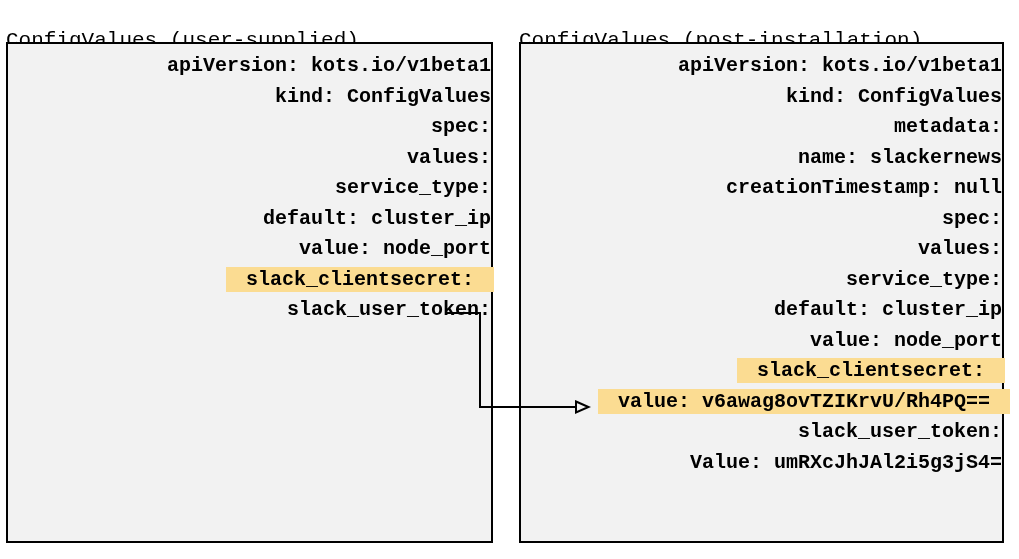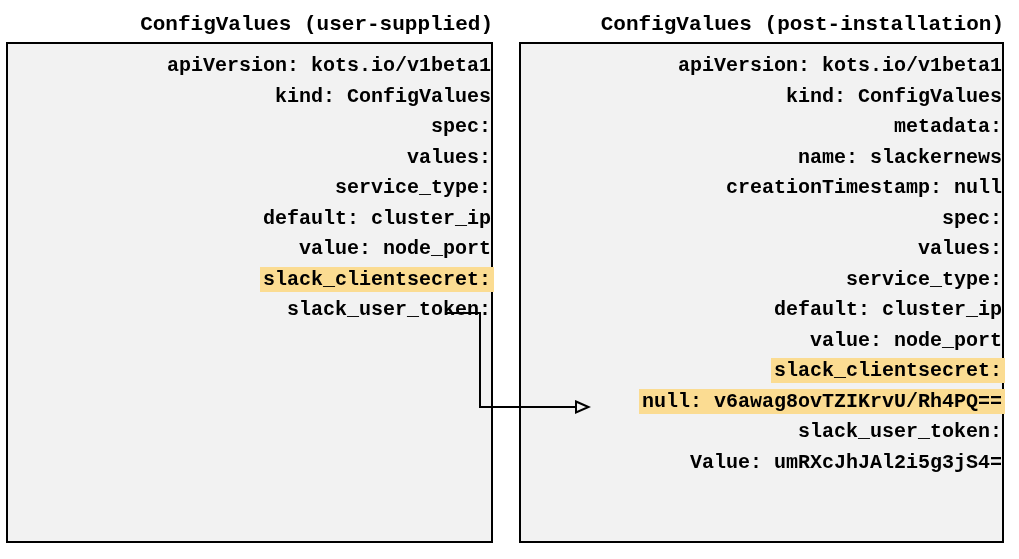--- a/index.html
+++ b/index.html
@@ -8,44 +8,44 @@
     --panel-border:#000000;
     --text:#000000;
     --arrow:#000000;
     --page-bg:#ffffff;
   }
   *{box-sizing:border-box;margin:0;padding:0;}
   html,body{width:1019px;height:559px;background:var(--page-bg);overflow:hidden;}
   body{position:relative;font-family:"Liberation Mono","DejaVu Sans Mono",monospace;color:var(--text);}
 
   .panel-title{
-    position:absolute;top:12px;height:26px;
-    font-weight:bold;font-size:21px;line-height:26px;
-    text-align:right;white-space:pre;color:var(--text);
+    position:absolute;top:28px;height:26px;
+    font-weight:normal;font-size:21px;line-height:26px;
+    text-align:left;white-space:pre;color:var(--text);
   }
   .panel-title.left{left:6px;width:487px;}
   .panel-title.right{left:519px;width:485px;}
 
   .panel{
     position:absolute;top:42px;height:501px;
     background:var(--panel-bg);
     border:2px solid var(--panel-border);
     text-align:right;
   }
   .panel.left{left:6px;width:487px;}
   .panel.right{left:519px;width:485px;}
 
   .panel-content{
     padding:7px 0 0 8px;
     font-weight:bold;font-size:20px;line-height:30.5px;
   }
   .yaml-line{white-space:pre;}
   .hl{
     background:var(--highlight);
-    padding:1px 3px;
+    padding:1px 20px;
     margin:8px -3px;
   }
 
   .arrow-overlay{
     position:absolute;left:0;top:0;width:1019px;height:559px;
     pointer-events:none;z-index:5;
   }
 </style>
 </head>
 <body>
@@ -74,21 +74,21 @@
       <div class="yaml-line"><span>kind: ConfigValues</span></div>
       <div class="yaml-line"><span>metadata:</span></div>
       <div class="yaml-line">  <span>name: slackernews</span></div>
       <div class="yaml-line">  <span>creationTimestamp: null</span></div>
       <div class="yaml-line"><span>spec:</span></div>
       <div class="yaml-line">  <span>values:</span></div>
       <div class="yaml-line">    <span>service_type:</span></div>
       <div class="yaml-line">      <span>default: cluster_ip</span></div>
       <div class="yaml-line">      <span>value: node_port</span></div>
       <div class="yaml-line">    <span class="hl">slack_clientsecret:</span></div>
-      <div class="yaml-line">      <span class="hl">null: v6awag8ovTZIKrvU/Rh4PQ==</span></div>
+      <div class="yaml-line">      <span class="hl">value: v6awag8ovTZIKrvU/Rh4PQ==</span></div>
       <div class="yaml-line">    <span>slack_user_token:</span></div>
       <div class="yaml-line">      <span>Value: umRXcJhJAl2i5g3jS4=</span></div>
     </div>
 </div>
 
 <svg class="arrow-overlay" viewBox="0 0 1019 559" xmlns="http://www.w3.org/2000/svg" aria-hidden="true">
   <path d="M447 313 H480 V407 H576" fill="none" stroke="var(--arrow)" stroke-width="2"></path>
   <path d="M576 401.5 L588.5 407 L576 412.5 Z" fill="none" stroke="var(--arrow)" stroke-width="2" stroke-linejoin="miter"></path>
 </svg>
 

